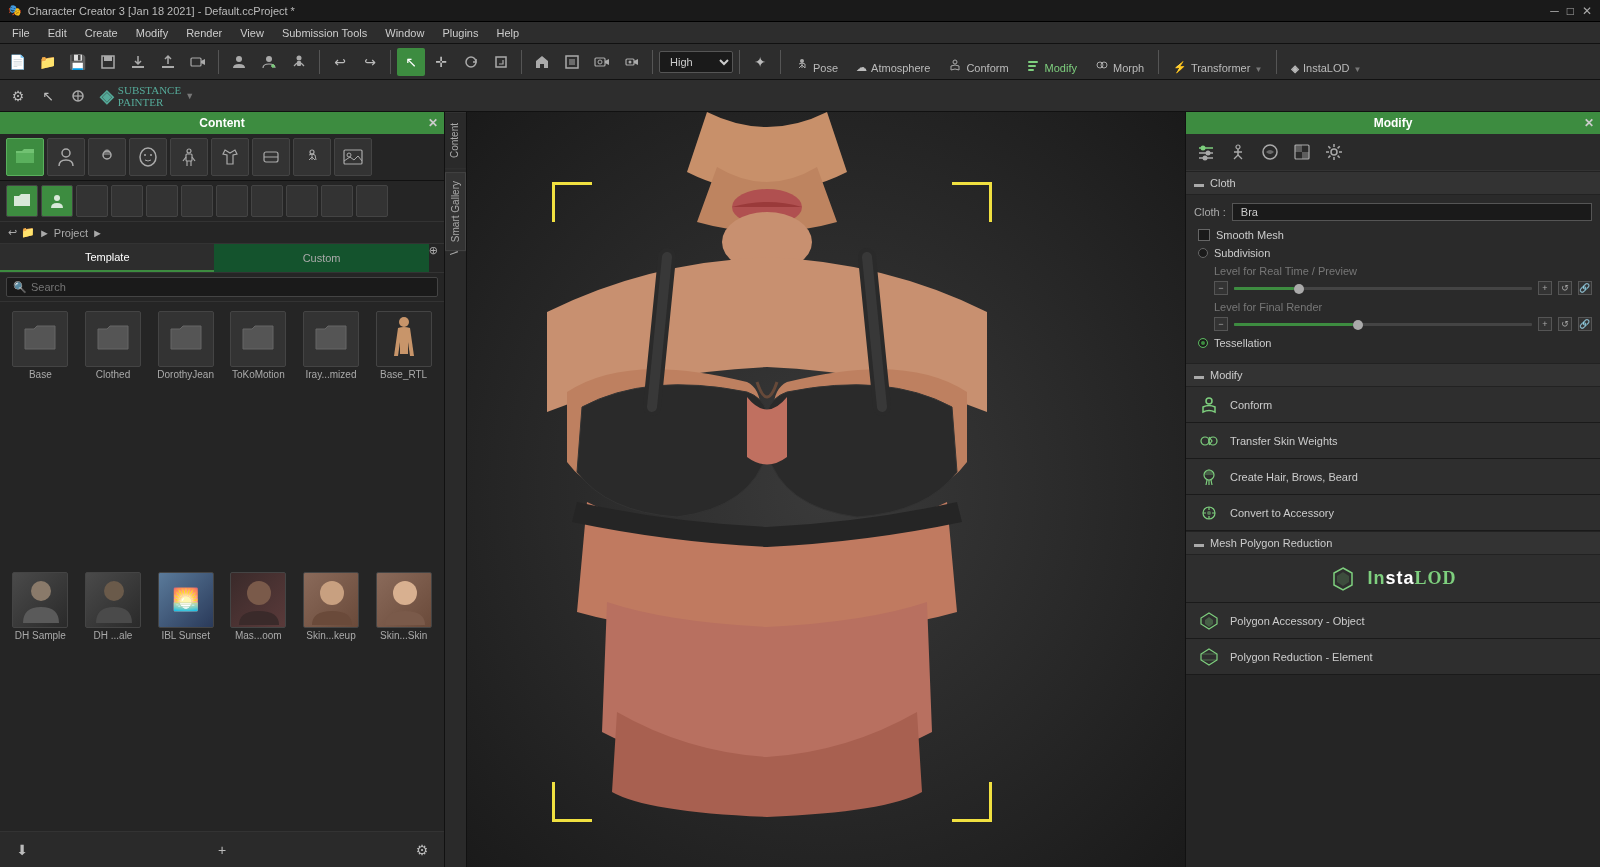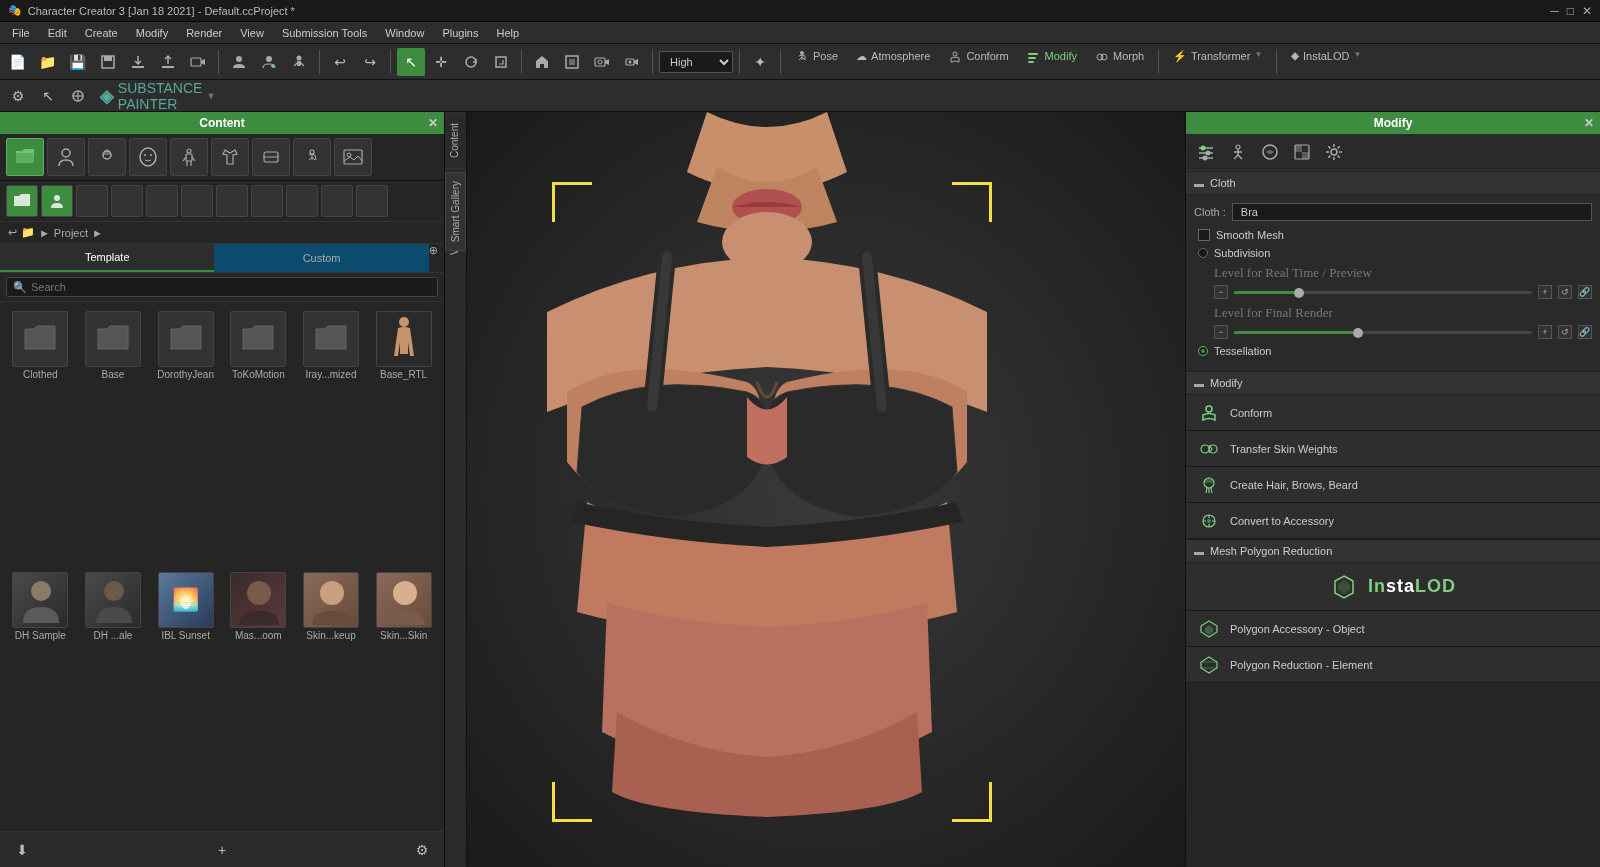--- a/index.html
+++ b/index.html
@@ -82,21 +82,21 @@
       padding: 2px 6px;
       font-size: 11px;
       cursor: pointer;
       height: 22px;
       border-radius: 2px;
       min-width: 70px;
     }
 
     .tb-label-btn {
       display: flex;
-      align-items: flex-start;
+      align-items: flex-end;
       gap: 4px;
       padding: 2px 8px;
       background: transparent;
       border: none;
       color: #bbb;
       cursor: pointer;
       font-size: 11px;
       height: 28px;
       border-radius: 2px;
       white-space: nowrap;
@@ -202,21 +202,21 @@
     }
     .tab-btn {
       flex: 1;
       height: 28px;
       display: flex;
       align-items: center;
       justify-content: center;
       cursor: pointer;
       font-size: 11px;
       color: #aaa;
-      background: #0c4a6e;
+      background: #14532d;
       border: none;
     }
     .tab-btn.active {
       color: #fff;
       background: #2d2d2d;
       border-bottom: 2px solid #3d8c40;
     }
 
     #search-bar {
       padding: 4px 6px;
@@ -476,23 +476,22 @@
     }
     .radio-custom.checked {
       background: #3d8c40;
       border-color: #5ab05d;
       box-shadow: inset 0 0 0 2px #1a1a1a;
     }
 
     .sub-option {
       padding-left: 20px;
       color: #777;
-      font-size: 13px;
+      font-size: 11px;
       margin-bottom: 4px;
-      font-family: Liberation Serif, serif;
     }
 
     .slider-row {
       display: flex;
       align-items: center;
       gap: 6px;
       margin-bottom: 6px;
       padding-left: 20px;
     }
     .slider-track {
@@ -795,21 +794,21 @@
   <button class="tb-btn">↖</button>
   <button class="tb-btn">
     <svg width="16" height="16" viewBox="0 0 16 16">
         <circle cx="8" cy="8" r="5" fill="none" stroke="#aaa" stroke-width="1.5"></circle>
         <line x1="8" y1="3" x2="8" y2="13" stroke="#aaa" stroke-width="1.2"></line>
         <line x1="3" y1="8" x2="13" y2="8" stroke="#aaa" stroke-width="1.2"></line>
       </svg>
   </button>
   <div style="display:flex;align-items:center;margin-left:6px;gap:4px;">
     <span style="font-size:18px;color:#5a9;font-weight:bold;">◈</span>
-    <span style="color:#5a9;font-size:14px;">SUBSTANCE<br>PAINTER</span>
+    <span style="color:#5a9;font-size:11px;font-family:Liberation Serif, serif;">SUBSTANCE<br>PAINTER</span>
     <span style="color:#777;font-size:9px;">▼</span>
   </div>
 </div>
 
 <div id="main-layout">
 
   <div id="left-panel">
     <div id="content-header">
       <span>Content</span>
       <span id="content-close">✕</span>
@@ -923,29 +922,29 @@
     </div>
 
     <div id="content-grid">
 
       <div class="content-item">
         <div class="content-item-thumb">
           <svg width="36" height="36" viewBox="0 0 36 36">
               <path d="M3 8 L12 8 L15 5 L33 5 L33 28 L3 28 Z" fill="#555" stroke="#666" stroke-width="1"></path>
             </svg>
         </div>
-        <div class="content-item-label">Clothed</div>
+        <div class="content-item-label">Base</div>
       </div>
       <div class="content-item">
         <div class="content-item-thumb">
           <svg width="36" height="36" viewBox="0 0 36 36">
               <path d="M3 8 L12 8 L15 5 L33 5 L33 28 L3 28 Z" fill="#555" stroke="#666" stroke-width="1"></path>
             </svg>
         </div>
-        <div class="content-item-label">Base</div>
+        <div class="content-item-label">Clothed</div>
       </div>
       <div class="content-item">
         <div class="content-item-thumb">
           <svg width="36" height="36" viewBox="0 0 36 36">
               <path d="M3 8 L12 8 L15 5 L33 5 L33 28 L3 28 Z" fill="#555" stroke="#666" stroke-width="1"></path>
             </svg>
         </div>
         <div class="content-item-label">DorothyJean</div>
       </div>
       <div class="content-item">
@@ -1263,21 +1262,21 @@
       </div>
 
       <button class="action-btn" style="height:48px;justify-content:center;">
         <div class="action-btn-icon" style="width:28px;height:28px;">
           <svg width="26" height="26" viewBox="0 0 26 26">
               <polygon points="13,2 22,7 22,19 13,24 4,19 4,7" fill="none" stroke="#7ecf7e" stroke-width="1.5"></polygon>
               <polygon points="13,6 19,10 19,16 13,20 7,16 7,10" fill="#7ecf7e" opacity="0.2"></polygon>
             </svg>
         </div>
         <span class="instalod-logo">
-          <span style="color:#7ecf7e;">In</span>sta<span style="color:#7ecf7e;">LOD</span>
+          <span style="color:#7ecf7e;">In</span>sta<span style="color:#7ecf7e;font-family:Liberation Serif, serif;">LOD</span>
         </span>
       </button>
 
       <button class="action-btn">
         <div class="action-btn-icon">
           <svg width="20" height="20" viewBox="0 0 20 20">
               <polygon points="10,2 18,7 18,13 10,18 2,13 2,7" fill="none" stroke="#7ecf7e" stroke-width="1.2"></polygon>
               <polygon points="10,6 14,9 14,13 10,16 6,13 6,9" fill="#7ecf7e" opacity="0.3"></polygon>
             </svg>
         </div>

